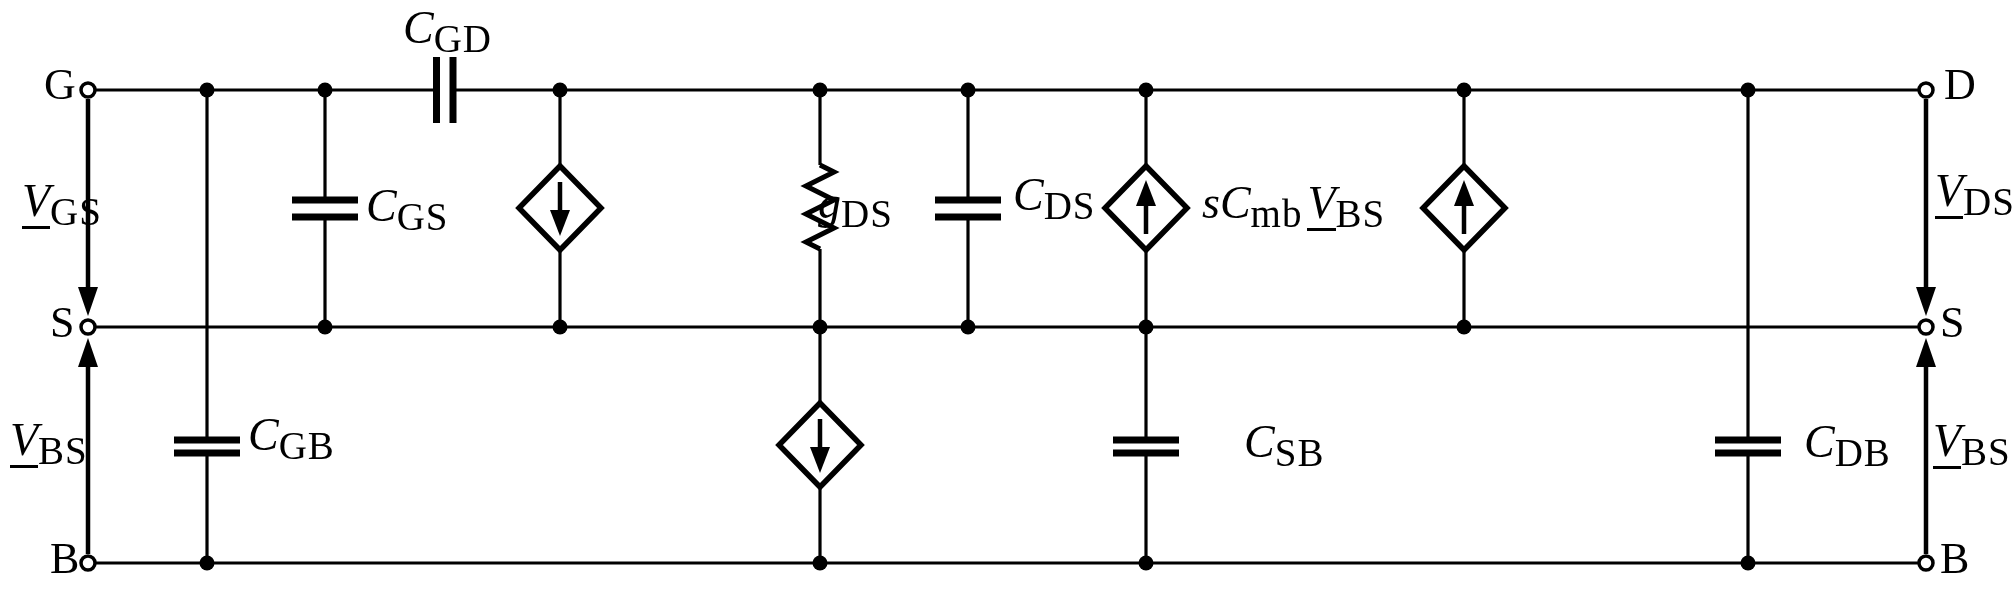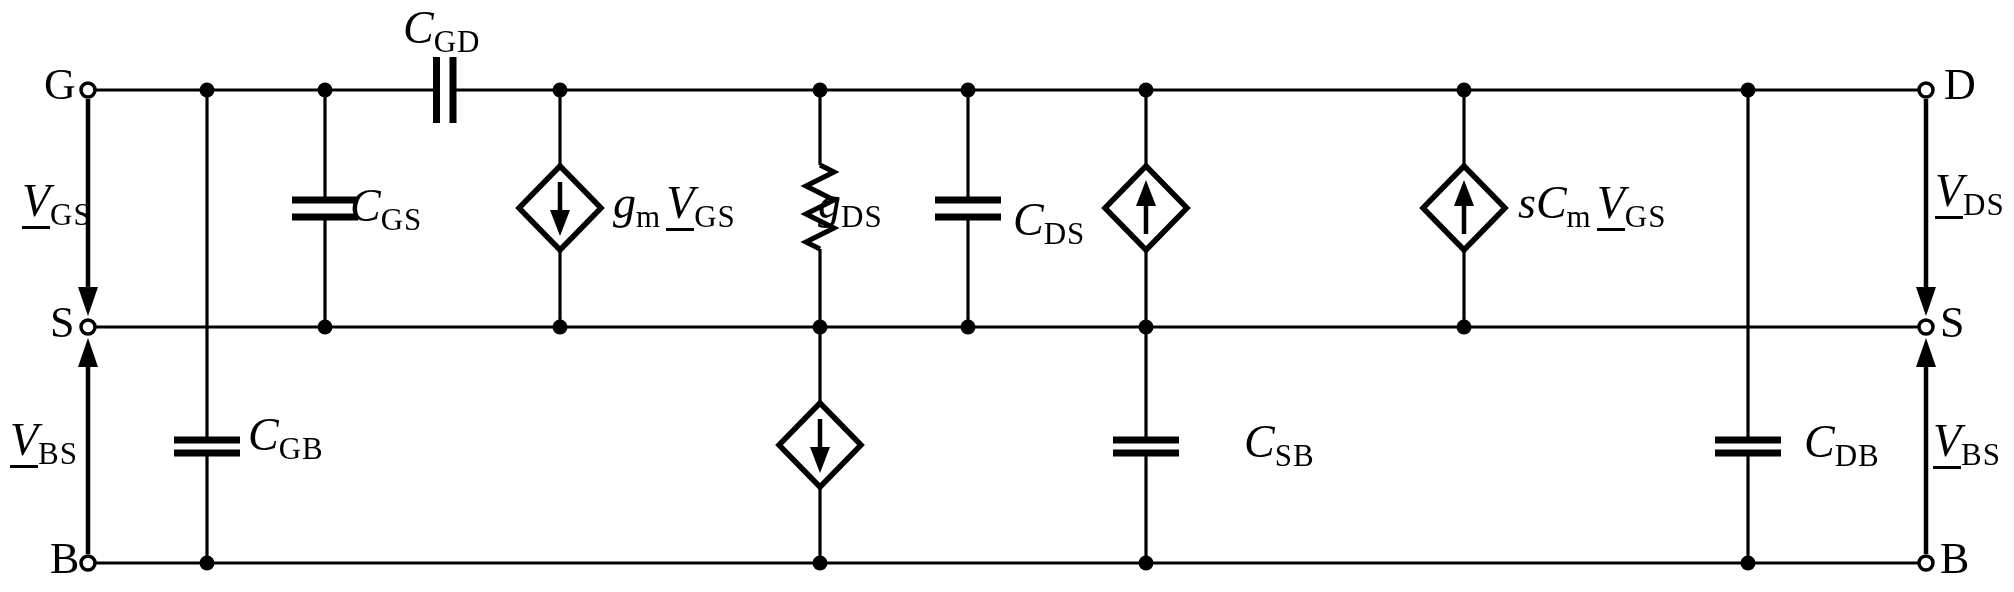--- a/index.html
+++ b/index.html
@@ -18,21 +18,21 @@
   .shaft  { stroke:#000; stroke-width:4.5; fill:none; }
   .head   { fill:#000; stroke:none; }
   .dot    { fill:#000; stroke:none; }
   .term   { fill:#fff; stroke:#000; stroke-width:3.5; }
   .lbl {
     position:absolute;
     font-size:46px; line-height:46px;
     color:#000; white-space:nowrap;
   }
   .lbl i   { font-style:italic; }
-  .lbl sub { font-size:31px; font-style:normal; vertical-align:-9px; line-height:1; letter-spacing:1px; }
+  .lbl sub { font-size:39px; font-style:normal; vertical-align:-9px; line-height:1; letter-spacing:1px; }
   .ul  { border-bottom:3px solid #000; }
   .gap { margin-left:5px; }
   .termlbl { position:absolute; font-size:44px; line-height:44px; color:#000; }
 </style>
 </head>
 <body>
 
 <div class="canvas">
 
   <svg width="2014" height="592" viewBox="0 0 2014 592">
@@ -181,31 +181,30 @@
   <span class="lbl" style="left:22px;top:178px"><i class="ul">V</i><sub>GS</sub></span>
 
   <span class="lbl" style="left:10px;top:417px"><i class="ul">V</i><sub>BS</sub></span>
 
   <span class="lbl" style="left:1935px;top:168px"><i class="ul">V</i><sub>DS</sub></span>
 
   <span class="lbl" style="left:1933px;top:418px"><i class="ul">V</i><sub>BS</sub></span>
 
   <span class="lbl" style="left:403px;top:5px"><i>C</i><sub>GD</sub></span>
 
-  <span class="lbl" style="left:350px;top:183px"><i>C</i><sub>GS</sub></span>
-
-  <span class="lbl" style="left:1013px;top:197px"><i>C</i><sub>DS</sub></span>
+  <span class="lbl" style="left:366px;top:183px"><i>C</i><sub>GS</sub></span>
+
+  <span class="lbl" style="left:1013px;top:172px"><i>C</i><sub>DS</sub></span>
 
   <span class="lbl" style="left:248px;top:412px"><i>C</i><sub>GB</sub></span>
 
   <span class="lbl" style="left:1244px;top:419px"><i>C</i><sub>SB</sub></span>
 
   <span class="lbl" style="left:1804px;top:419px"><i>C</i><sub>DB</sub></span>
 
   <span class="lbl" style="left:818px;top:180px"><i>g</i><sub>DS</sub></span>
 
-  <span class="lbl" style="left:613px;top:180px"><i>g</i><sub>m</sub><i class="ul gap">V</i><sub>GS</sub></span>
-
-
-  <span class="lbl" style="left:1518px;top:180px"><i>sC</i><sub>m</sub><i class="ul gap">V</i><sub>GS</sub></span>
+
+  <span class="lbl" style="left:1202px;top:180px"><i>sC</i><sub>mb</sub><i class="ul gap">V</i><sub>BS</sub></span>
+
 
 
 </div>
 
 </body></html>

